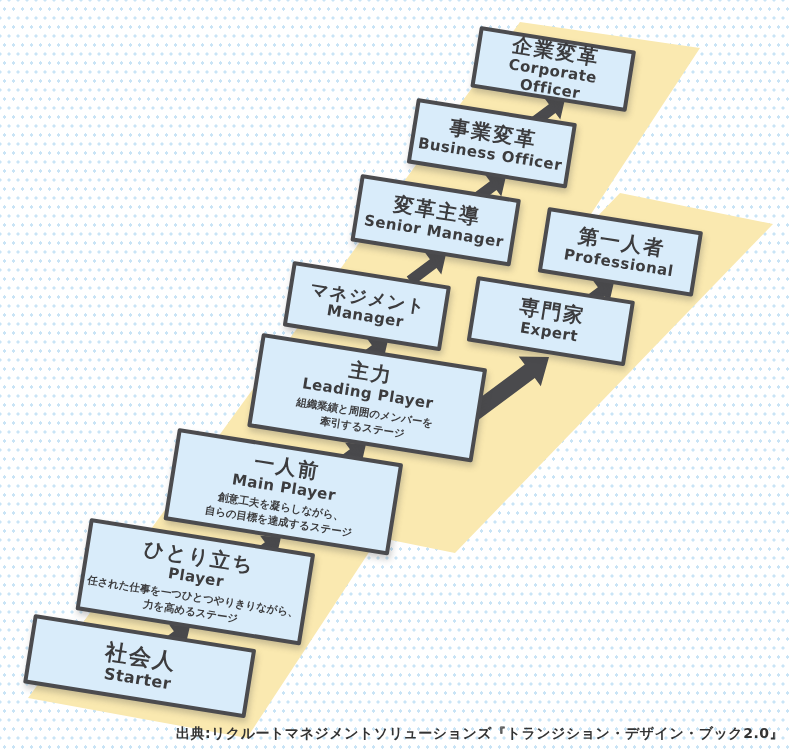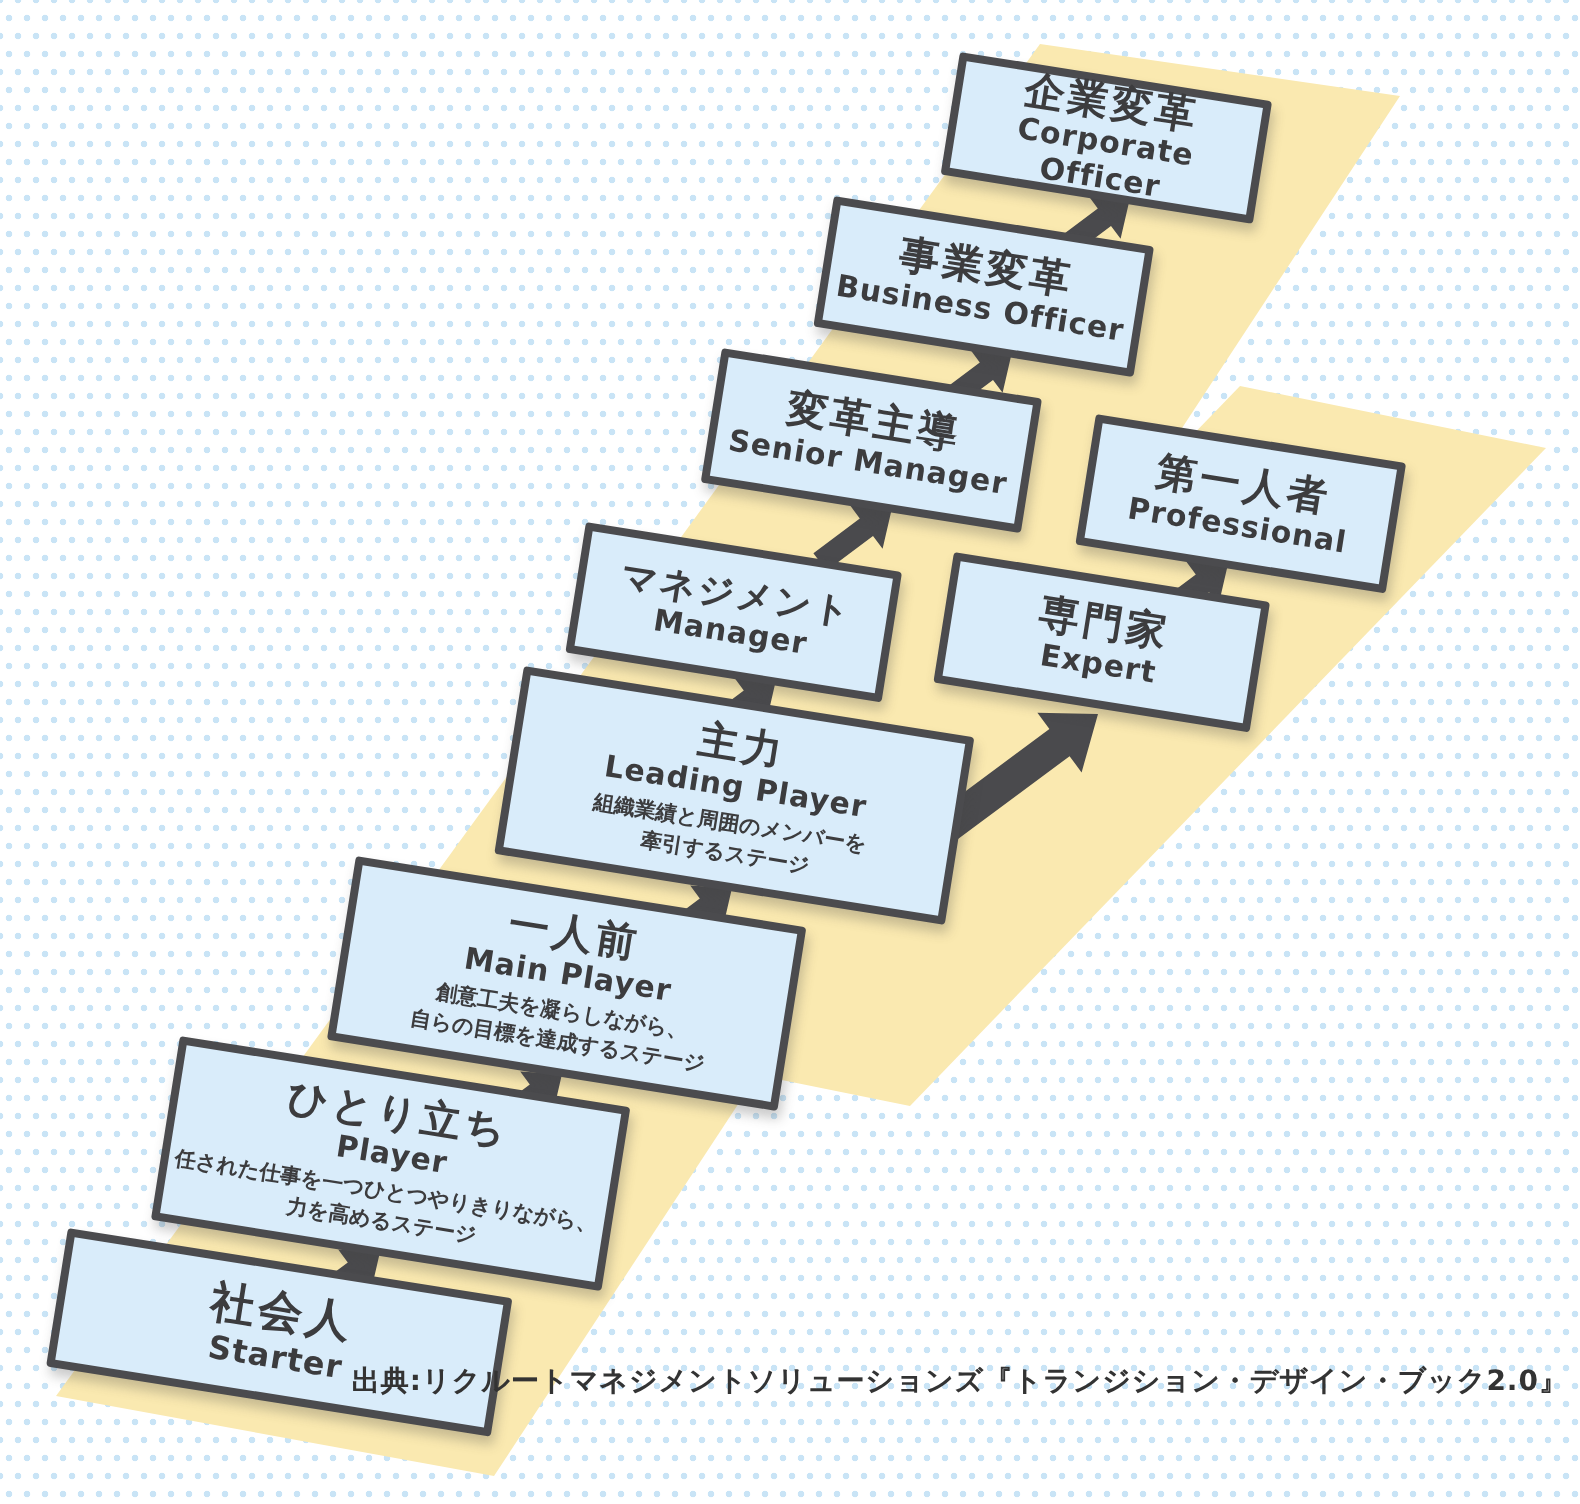--- a/index.html
+++ b/index.html
@@ -23,21 +23,21 @@
     display:flex;flex-direction:column;align-items:center;justify-content:center;
     color:#3C3C3E;text-align:center;line-height:1.18;
     box-shadow:2px 4px 6px rgba(70,70,70,0.28);
   }
   .jt{font-weight:bold;font-size:20px;letter-spacing:2px;}
   .en{font-weight:bold;font-size:15px;letter-spacing:0.5px;}
   .desc{font-weight:bold;font-size:10.5px;margin-top:3px;line-height:1.35;}
   .big .jt{font-size:22px;}
   .big .en{font-size:16px;}
   #caption{
-    position:absolute;z-index:3;right:6px;top:682px;
+    position:absolute;z-index:3;right:6px;top:725px;
     font-size:14px;font-weight:bold;color:#333333;letter-spacing:0.5px;
   }
 </style>
 </head>
 <body>
 
 <svg id="bg-svg" width="790" height="752" viewBox="0 0 790 752">
   <polygon class="band" points="520,22 700,48 247,738 28,698"></polygon>
   <polygon class="band" points="620,193 773,224 455,553 302,522"></polygon>
   <g id="arrows-layer">

